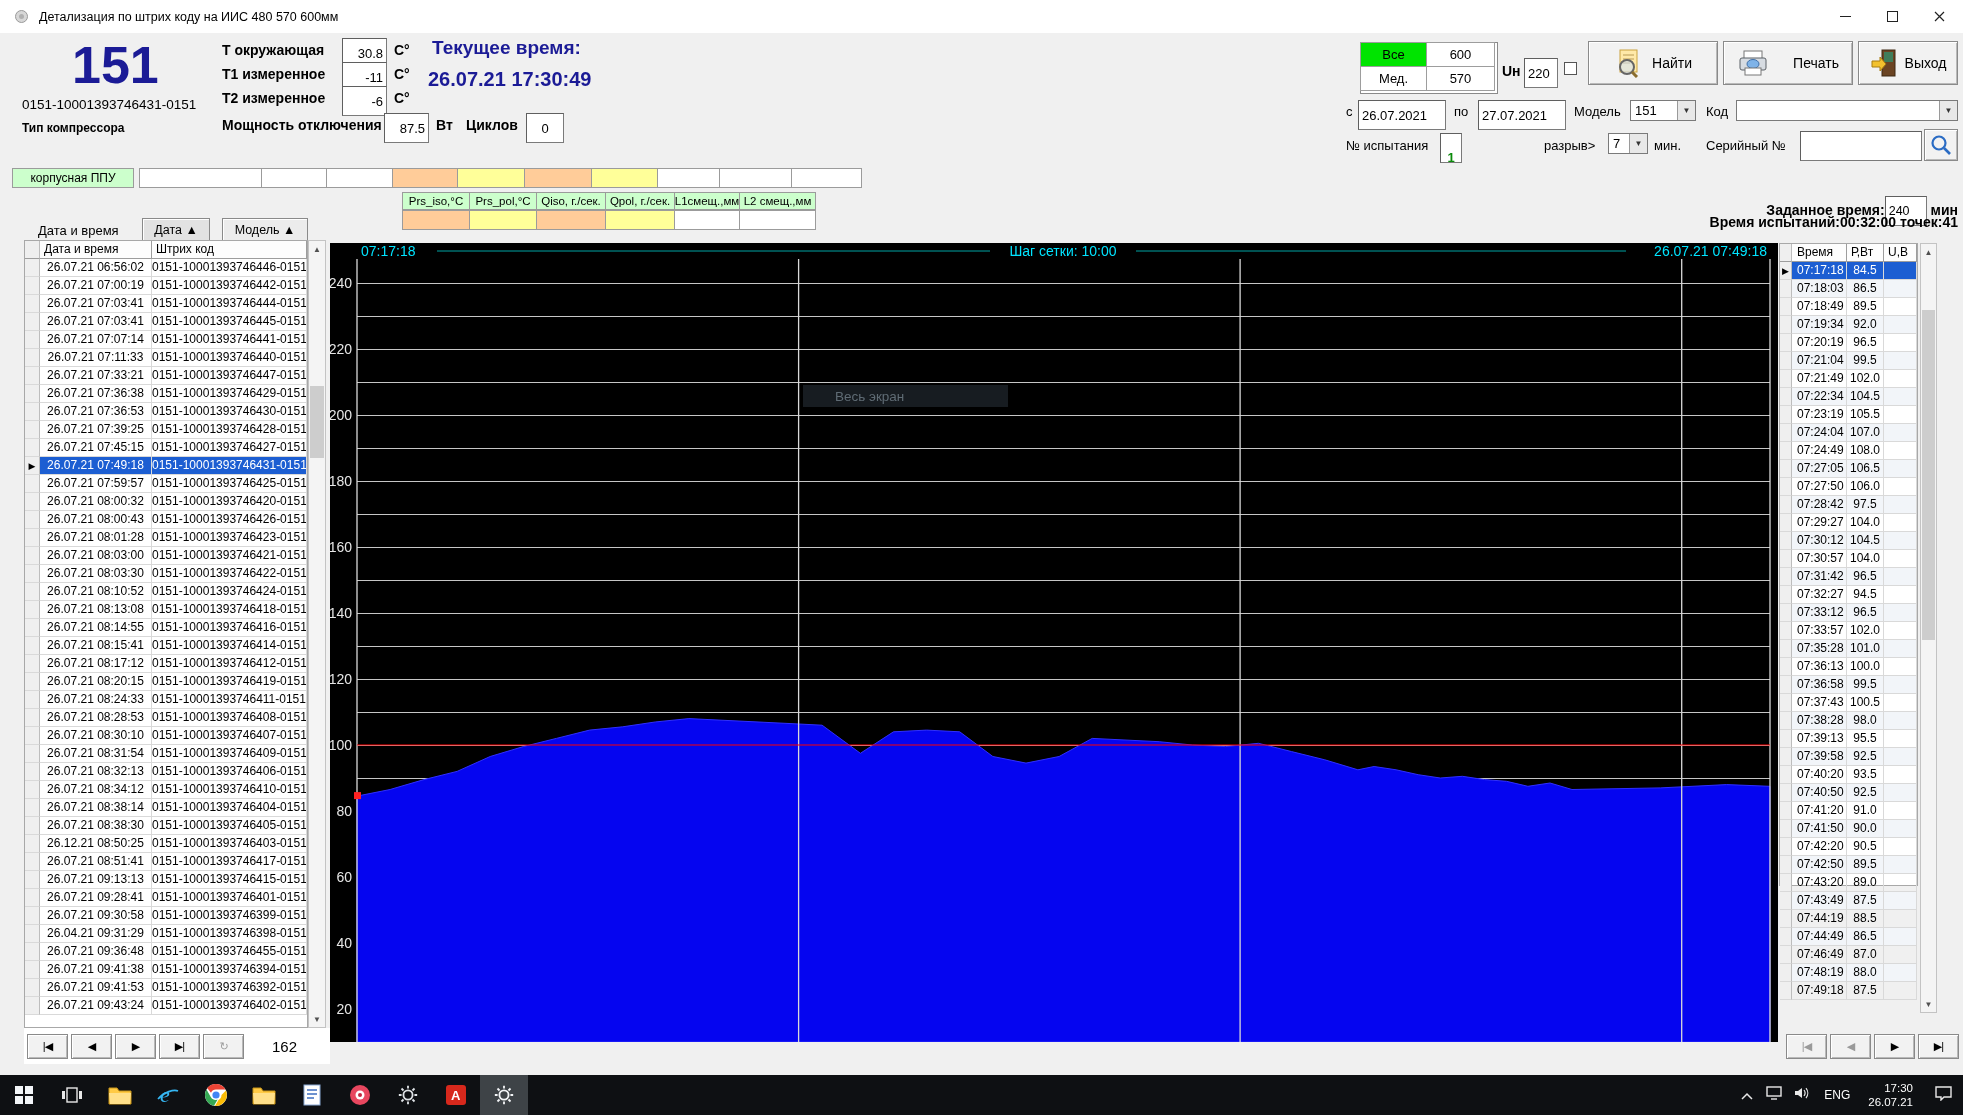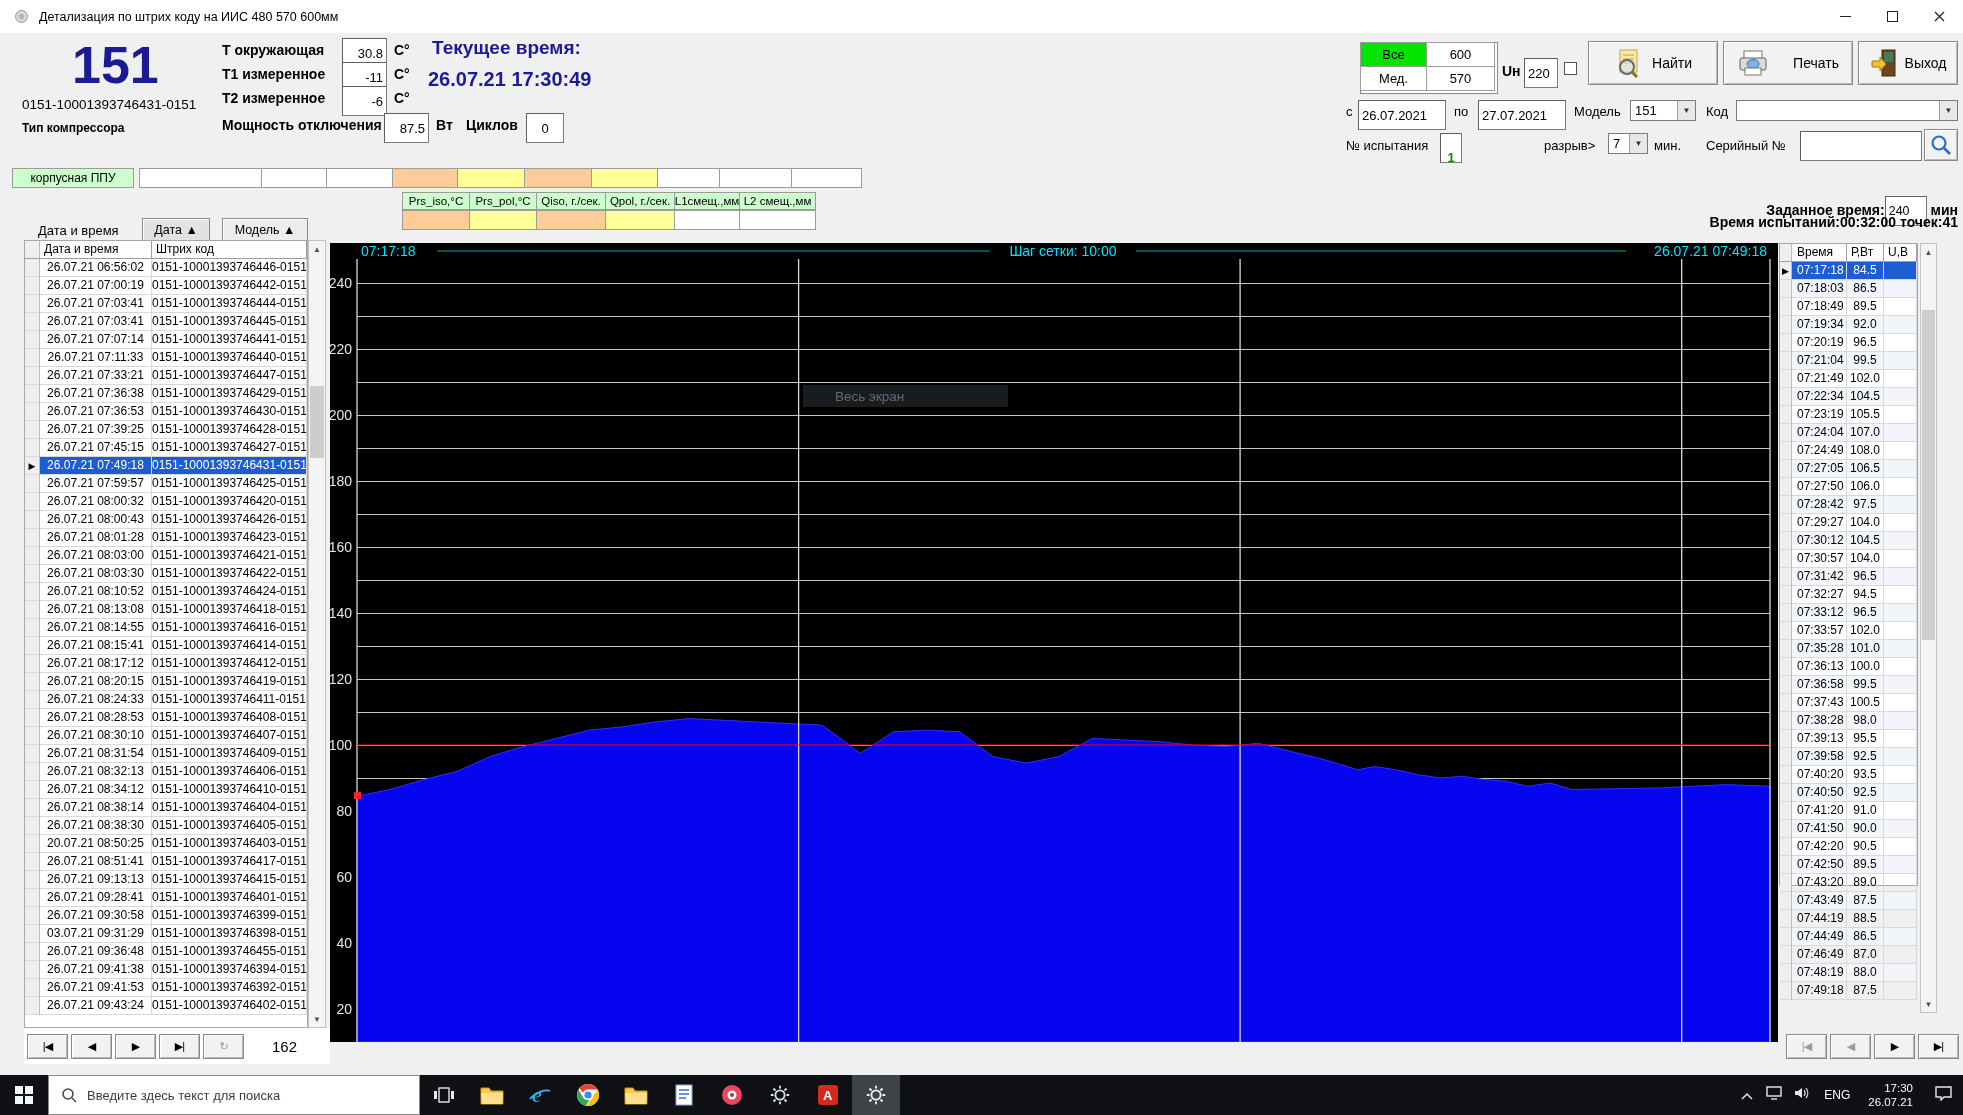--- a/index.html
+++ b/index.html
@@ -400,21 +400,21 @@
          <div class="tc c-date">26.07.21 08:38:14</div>
          <div class="tc c-code">0151-10001393746404-0151</div>
     </div>
     <div class="trow">
          <div class="tc ind"></div>
          <div class="tc c-date">26.07.21 08:38:30</div>
          <div class="tc c-code">0151-10001393746405-0151</div>
     </div>
     <div class="trow">
          <div class="tc ind"></div>
-         <div class="tc c-date">20.07.21 08:50:25</div>
+         <div class="tc c-date">26.12.21 08:50:25</div>
          <div class="tc c-code">0151-10001393746403-0151</div>
     </div>
     <div class="trow">
          <div class="tc ind"></div>
          <div class="tc c-date">26.07.21 08:51:41</div>
          <div class="tc c-code">0151-10001393746417-0151</div>
     </div>
     <div class="trow">
          <div class="tc ind"></div>
          <div class="tc c-date">26.07.21 09:13:13</div>
@@ -425,21 +425,21 @@
          <div class="tc c-date">26.07.21 09:28:41</div>
          <div class="tc c-code">0151-10001393746401-0151</div>
     </div>
     <div class="trow">
          <div class="tc ind"></div>
          <div class="tc c-date">26.07.21 09:30:58</div>
          <div class="tc c-code">0151-10001393746399-0151</div>
     </div>
     <div class="trow">
          <div class="tc ind"></div>
-         <div class="tc c-date">03.07.21 09:31:29</div>
+         <div class="tc c-date">26.04.21 09:31:29</div>
          <div class="tc c-code">0151-10001393746398-0151</div>
     </div>
     <div class="trow">
          <div class="tc ind"></div>
          <div class="tc c-date">26.07.21 09:36:48</div>
          <div class="tc c-code">0151-10001393746455-0151</div>
     </div>
     <div class="trow">
          <div class="tc ind"></div>
          <div class="tc c-date">26.07.21 09:41:38</div>
@@ -794,27 +794,20 @@
 
 <div class="taskbar">
   <div class="tb-slot">
     <svg width="18" height="18">
       <rect x="0" y="0" width="8" height="8" fill="#f2f5f8"></rect>
         <rect x="10" y="0" width="8" height="8" fill="#f2f5f8"></rect>
       <rect x="0" y="10" width="8" height="8" fill="#f2f5f8"></rect>
         <rect x="10" y="10" width="8" height="8" fill="#f2f5f8"></rect>
     </svg>
   </div>
-  <div class="tb-search">
-    <svg width="16" height="16" style="margin-left:12px">
-      <circle cx="7" cy="7" r="5" fill="none" stroke="#4a4a4a" stroke-width="1.6"></circle>
-      <path d="M11 11l4 4" stroke="#4a4a4a" stroke-width="1.6"></path>
-    </svg>
-    <span>Введите здесь текст для поиска</span>
-  </div>
   <div class="tb-slot">
     <svg width="20" height="18">
       <rect x="5" y="2" width="10" height="14" fill="none" stroke="#e8e8e8" stroke-width="1.4"></rect>
       <rect x="0" y="5" width="3" height="8" fill="#e8e8e8"></rect>
         <rect x="17" y="5" width="3" height="8" fill="#e8e8e8"></rect>
     </svg>
   </div>
   <div class="tb-slot">
     <svg width="24" height="20">
       <path d="M1 3h8l2 3h12v13H1z" fill="#ffca45" stroke="#c79418"></path>

